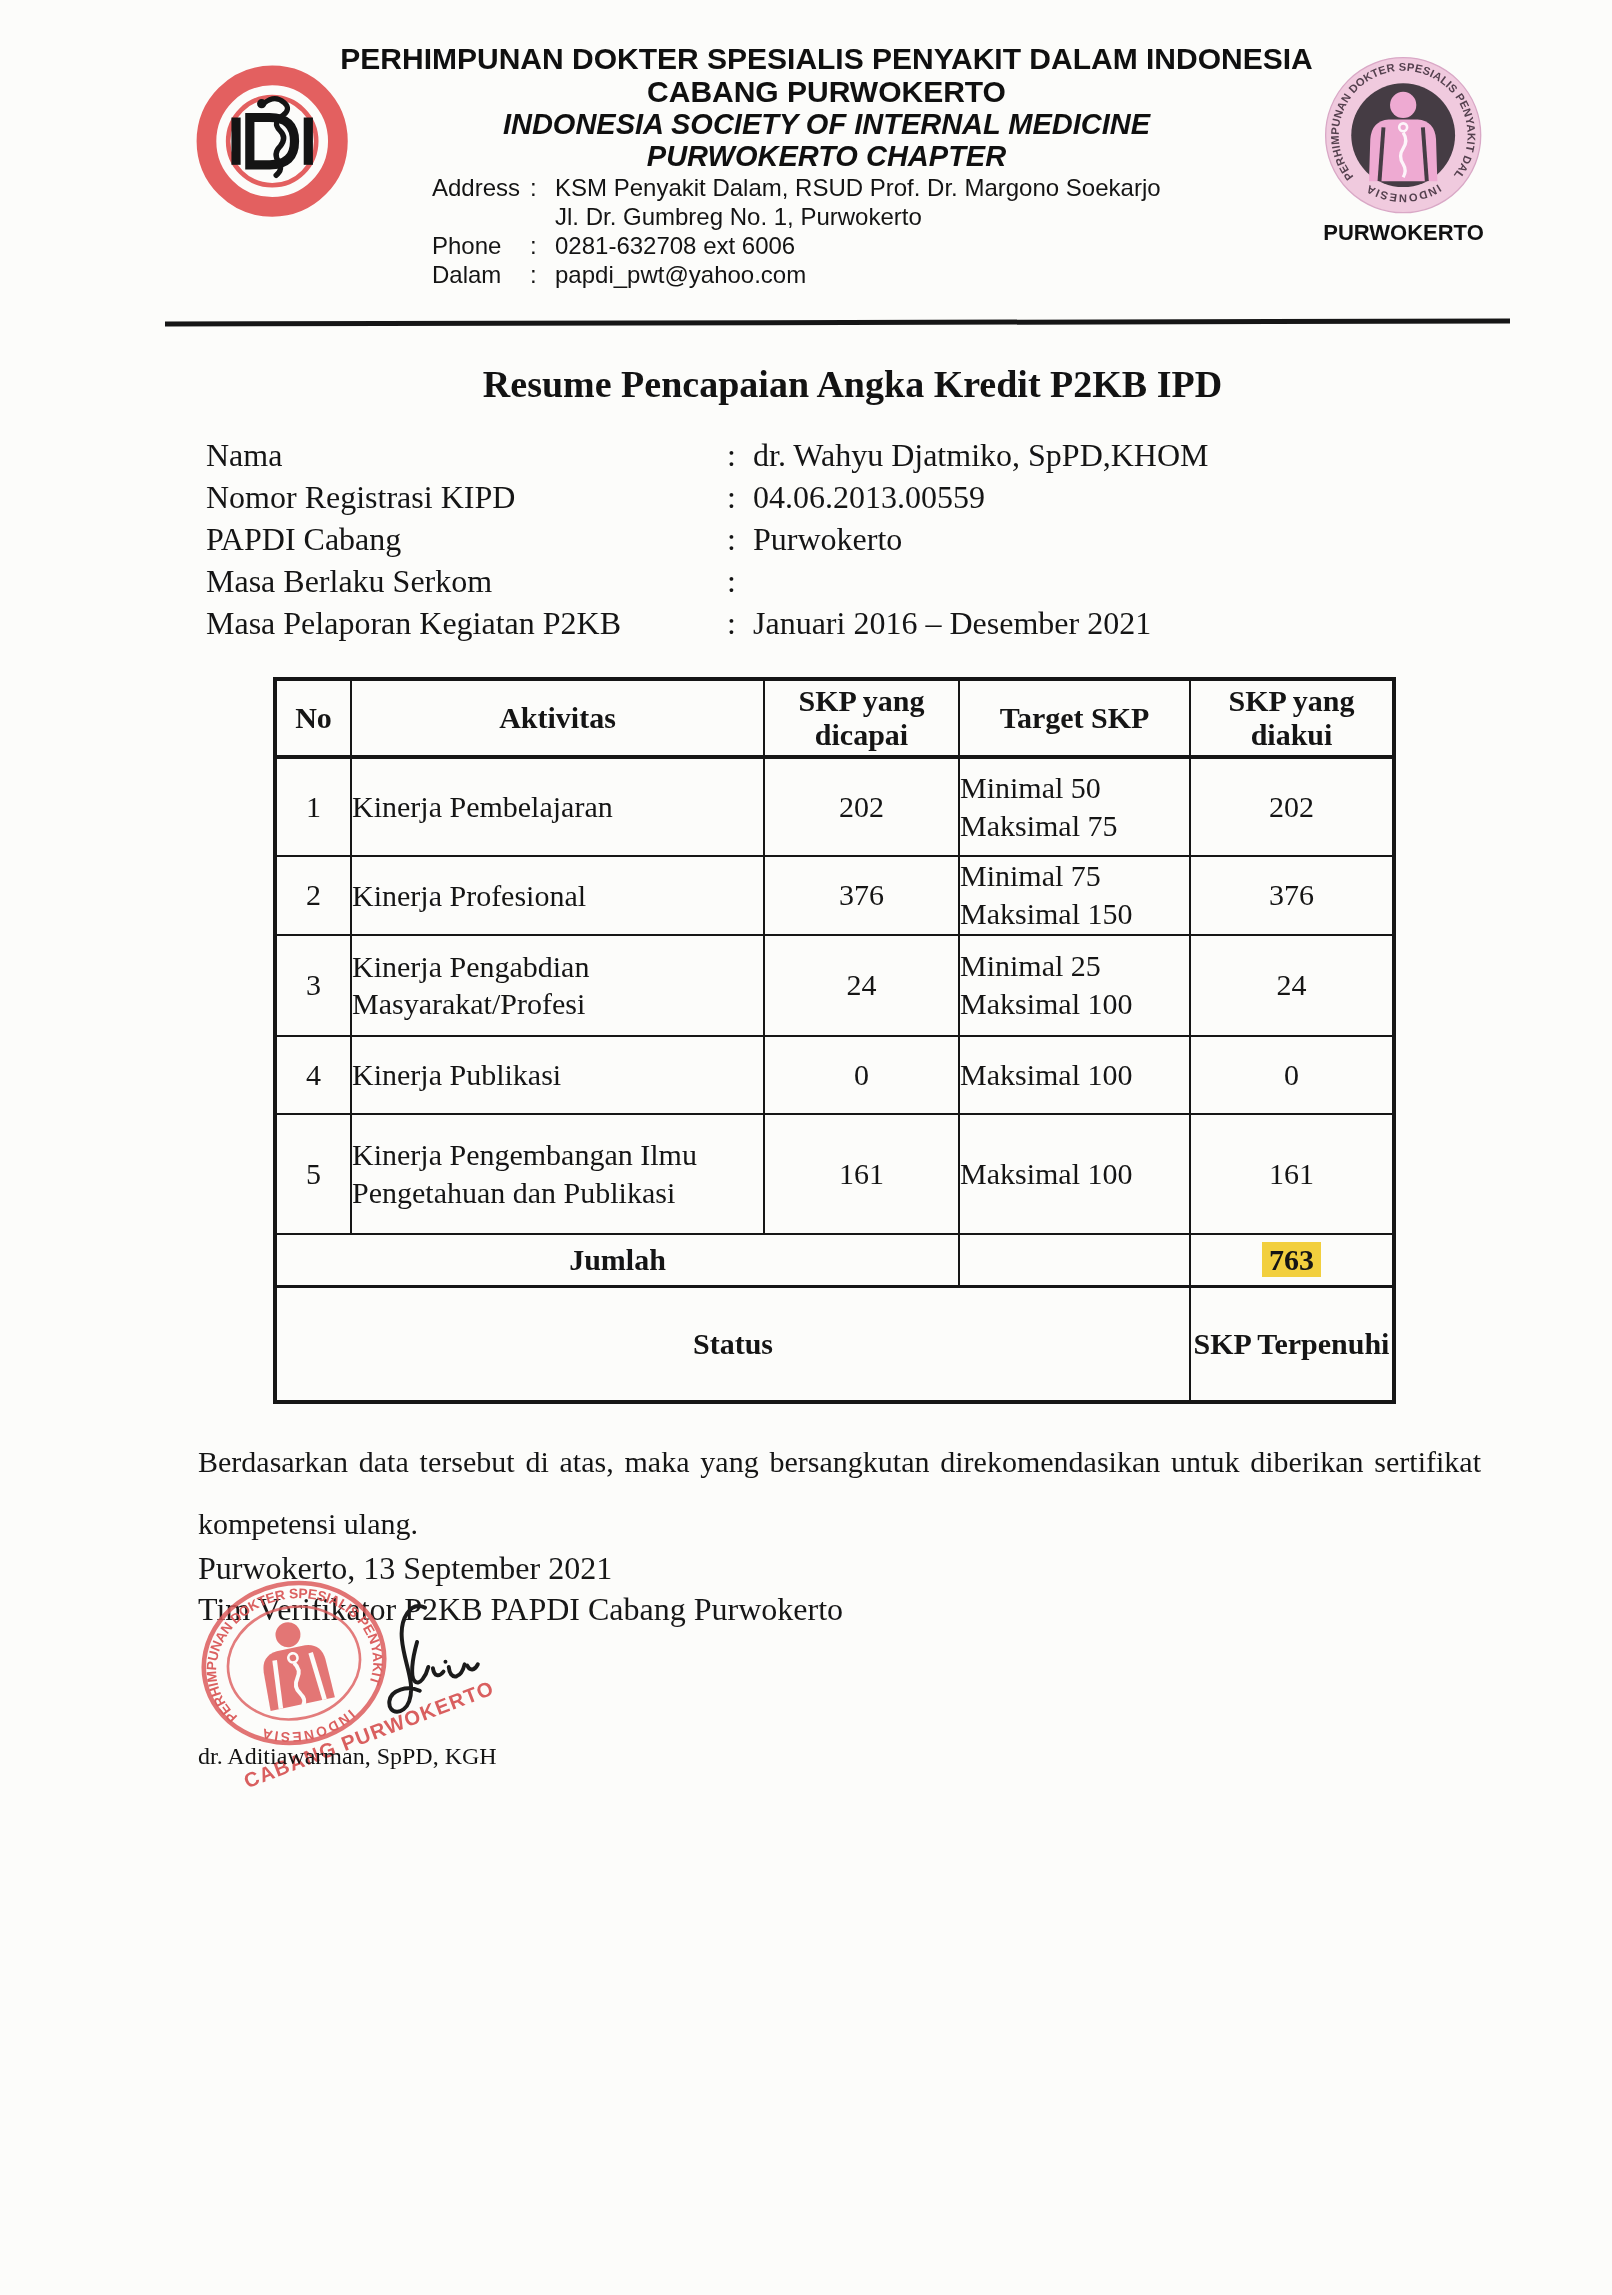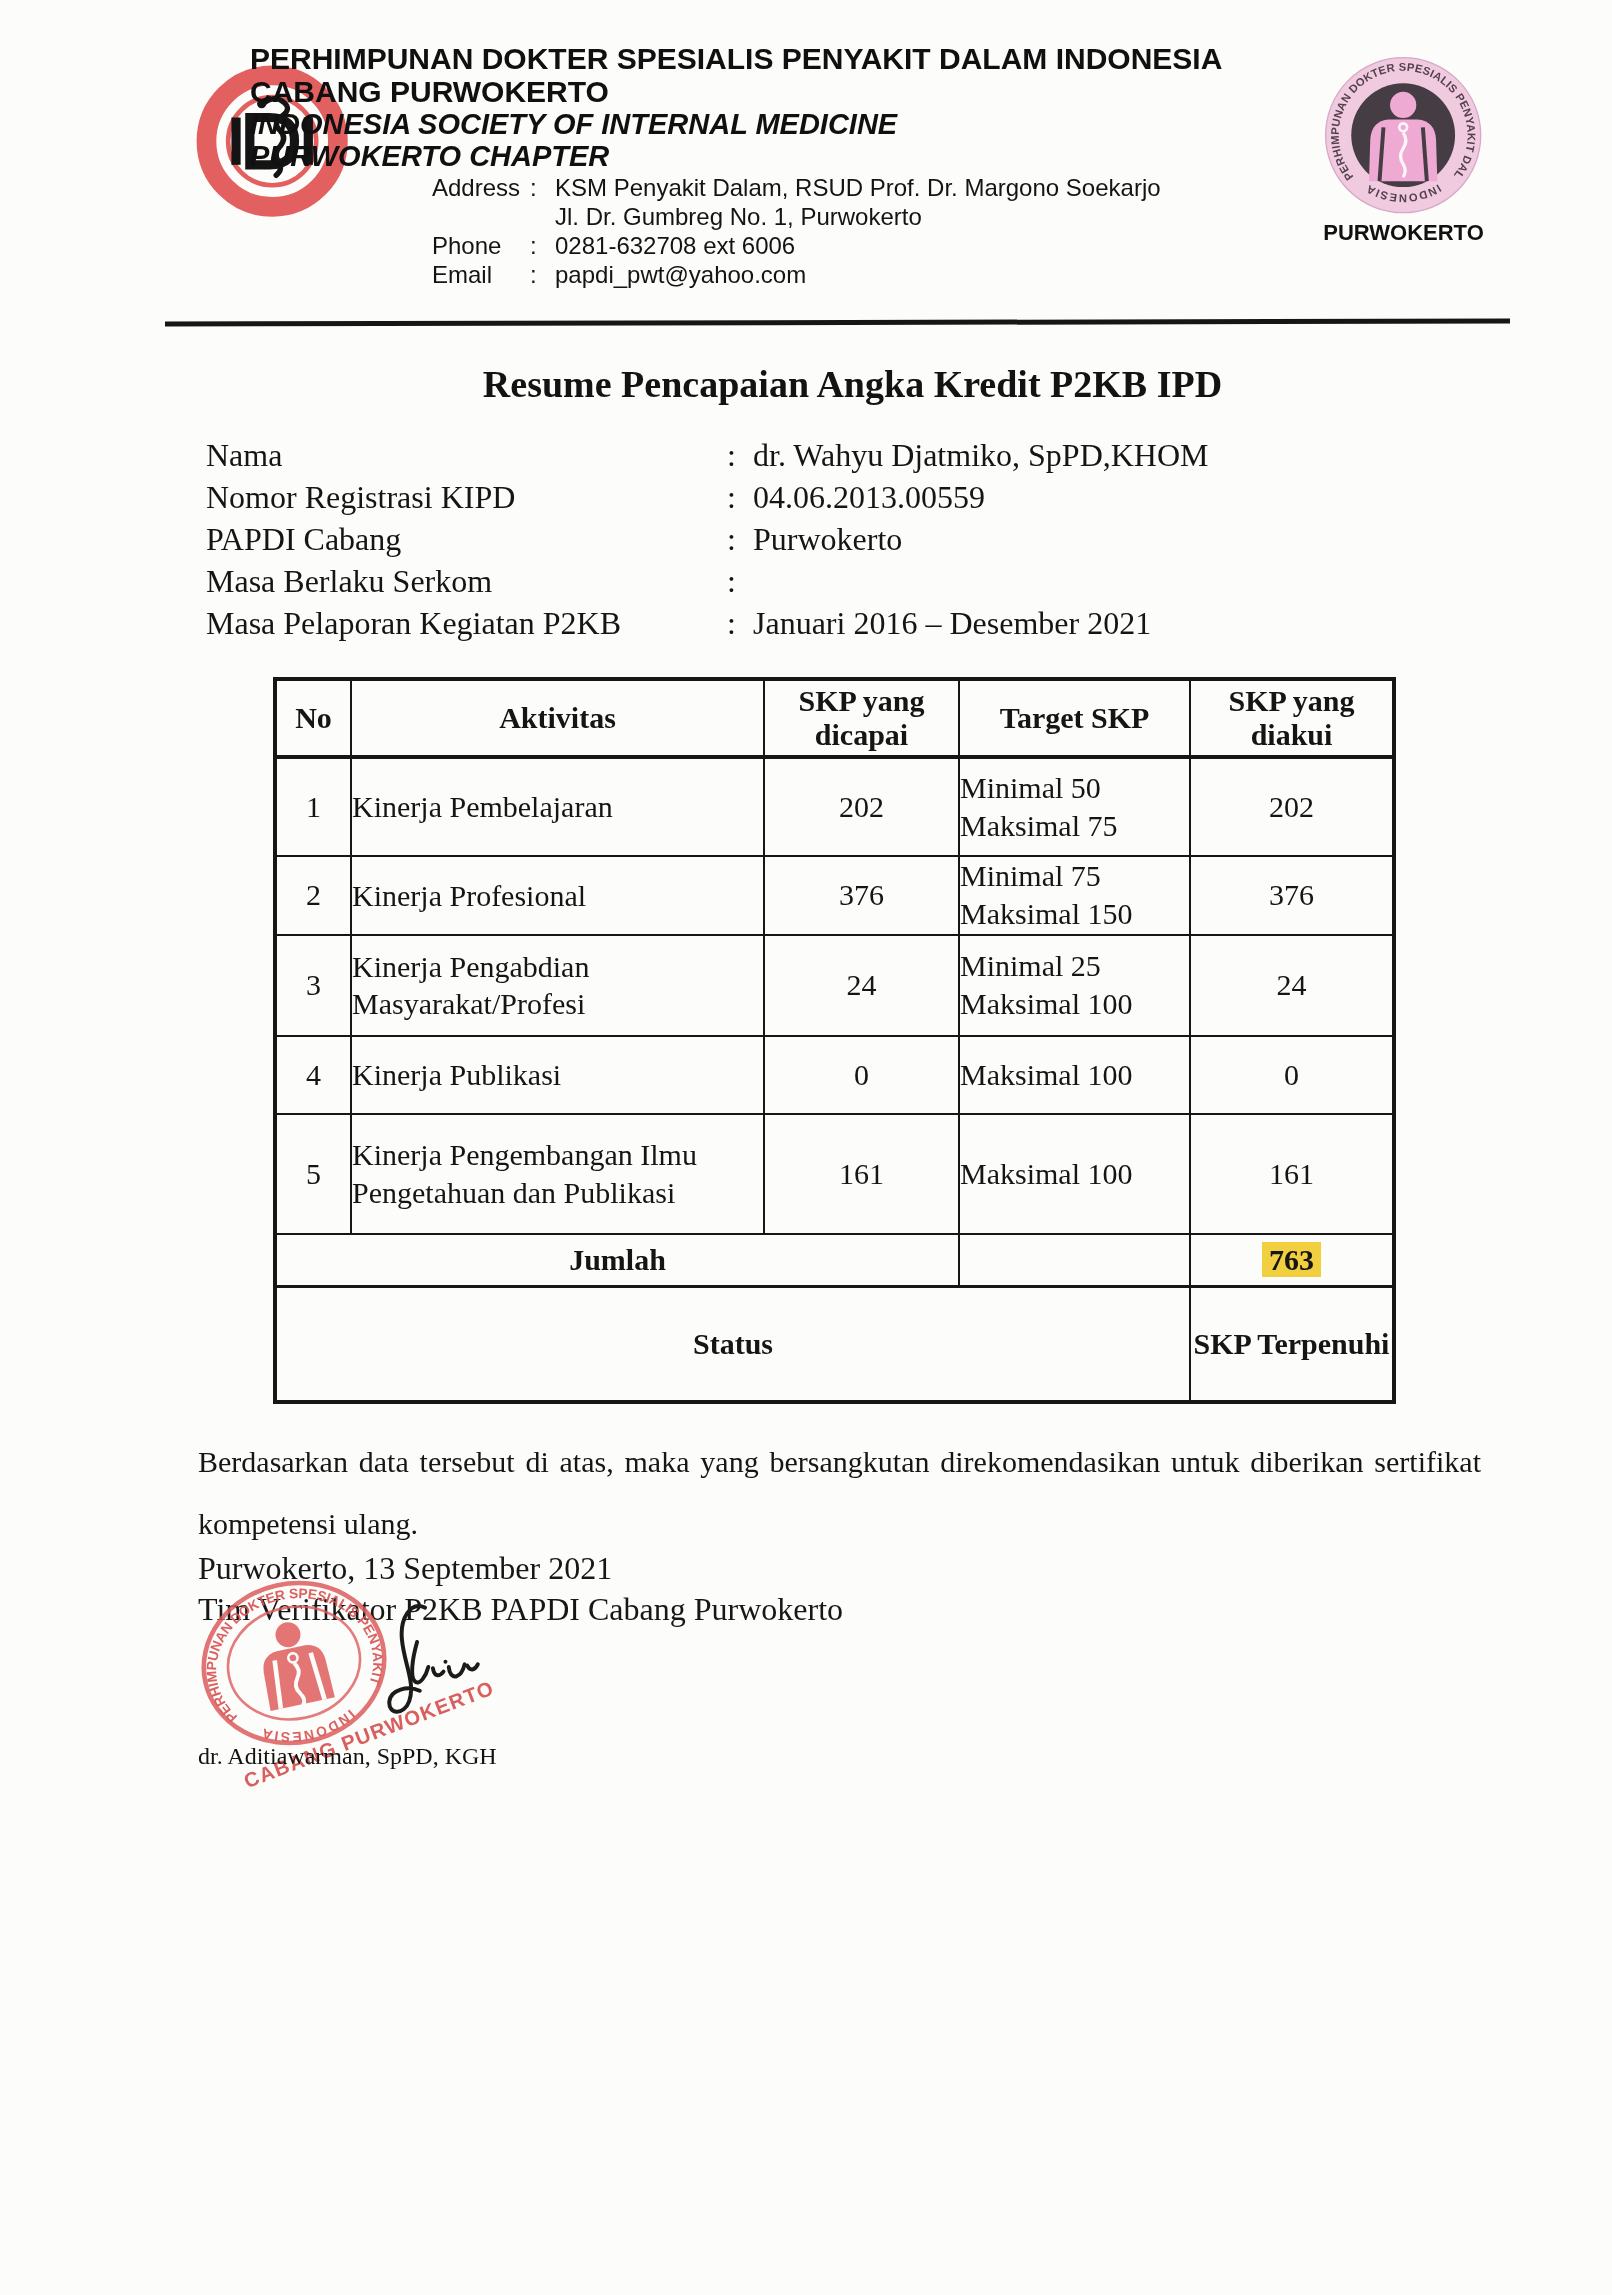--- a/index.html
+++ b/index.html
@@ -4,21 +4,21 @@
 <style>
   html,body { margin:0; padding:0; background:#ddd; }
   .page {
     position:relative; width:1613px; height:2295px;
     background:#fcfcfa; overflow:hidden;
     font-family:"Liberation Serif","DejaVu Serif",serif; color:#171717;
   }
   
   .org-text {
     position:absolute; left:250px; top:42px; width:1153px;
-    text-align:left; font-family:"Liberation Sans","DejaVu Sans",sans-serif;
+    text-align:center; font-family:"Liberation Sans","DejaVu Sans",sans-serif;
     font-weight:bold; color:#101010;
   }
   .org-l1,.org-l2 { font-size:30px; line-height:33px; letter-spacing:0px; }
   .org-l3,.org-l4 { font-size:29px; line-height:32px; font-style:italic; }
   .contact {
     position:absolute; left:432px; top:173px;
     font-family:"Liberation Sans","DejaVu Sans",sans-serif;
     font-size:24px; line-height:29px; color:#141414;
   }
   .contact-row { display:flex; }
@@ -110,21 +110,21 @@
       <span class="c-label"></span>
         <span class="c-colon"></span>
       <span>Jl. Dr. Gumbreg No. 1, Purwokerto</span>
     </div>
     <div class="contact-row">
       <span class="c-label">Phone</span>
       <span class="c-colon">:</span>
       <span>0281-632708 ext 6006</span>
     </div>
     <div class="contact-row">
-      <span class="c-label">Email</span>
+      <span class="c-label">Dalam</span>
       <span class="c-colon">:</span>
       <span>papdi_pwt@yahoo.com</span>
     </div>
   </div>
 
   <svg class="seal" width="161" height="161" viewBox="0 0 245 245">
     <defs>
       <path id="sealArcTop" d="M 47,185 A 98,98 0 1 1 197,185"></path>
       <path id="sealArcBottom" d="M 201,172 A 98,98 0 0 1 43,172"></path>
     </defs>

